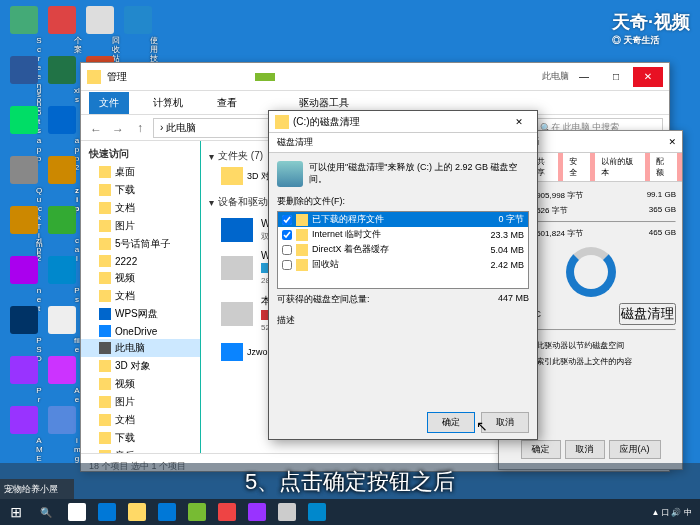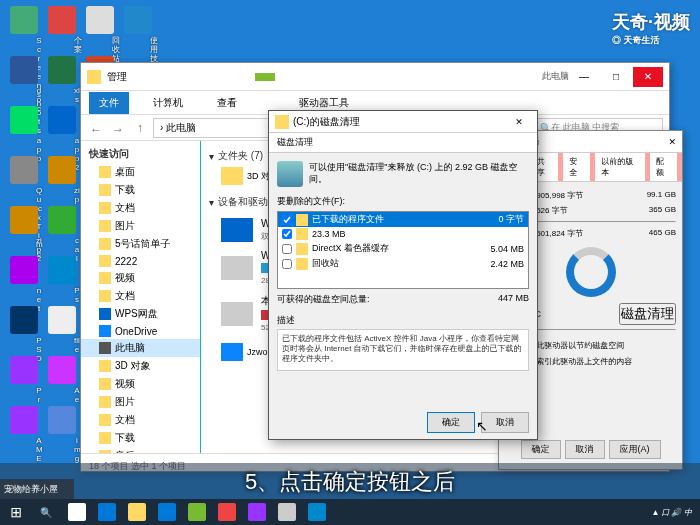--- a/index.html
+++ b/index.html
@@ -100,21 +100,21 @@
 .cursor { position: absolute; top: 418px; left: 476px; font-size: 14px; color: #000; pointer-events: none; }
 
 
 .caption { position: absolute; bottom: 24px; left: 0; width: 100%; text-align: center; color: #fff; font-size: 22px; text-shadow: 0 0 4px #000, 0 0 4px #000; background: rgba(40,60,80,.55); padding: 4px 12px; }
 
 
 .taskbar { position: absolute; bottom: 0; left: 0; width: 100%; height: 26px; background: #1a2b3c; display: flex; align-items: center; }
 .taskbar .start { width: 32px; height: 26px; display: flex; align-items: center; justify-content: center; color: #fff; font-size: 14px; }
 .taskbar .tbtn { width: 30px; height: 26px; display: flex; align-items: center; justify-content: center; }
 .taskbar .tbtn .tico { width: 18px; height: 18px; background: #4a8; border-radius: 2px; }
-.taskbar .tray { margin-left: auto; display: flex; align-items: center; gap: 6px; padding: 0 8px; color: #fff; font-size: 8px; font-style: italic; }
+.taskbar .tray { margin-left: auto; display: flex; align-items: center; gap: 6px; padding: 0 8px; color: #fff; font-size: 8px; }
 
 
 .mini-win { position: absolute; bottom: 26px; left: 0; width: 74px; height: 20px; background: #2a3a4a; color: #fff; font-size: 9px; display: flex; align-items: center; padding: 0 4px; }
 </style>
 </head>
 <body>
 
 <div class="desktop">
   <div id="desktop-icons">
       <div class="desktop-icon" style="left: 6px; top: 6px;">
@@ -150,21 +150,21 @@
         <div class="lbl">app</div>
       </div>
       <div class="desktop-icon" style="left: 44px; top: 106px;">
         <div class="ico" style="background:#06c"></div>
         <div class="lbl">app2</div>
       </div>
       <div class="desktop-icon" style="left: 6px; top: 156px;">
         <div class="ico" style="background:#888"></div>
         <div class="lbl">QuickTime</div>
       </div>
-      <div class="desktop-icon" style="left: 44px; top: 156px;">
+      <div class="desktop-icon" style="left: 44px; top: 156px; font-weight: bold;">
         <div class="ico" style="background:#c80"></div>
         <div class="lbl">zip</div>
       </div>
       <div class="desktop-icon" style="left: 6px; top: 206px;">
         <div class="ico" style="background:#c80"></div>
         <div class="lbl">zip2</div>
       </div>
       <div class="desktop-icon" style="left: 44px; top: 206px;">
         <div class="ico" style="background:#3a3"></div>
         <div class="lbl">cal</div>
@@ -427,20 +427,21 @@
     <div class="cleanup-list" id="cleanup-items">
         <div class="cleanup-list-item selected">
           <input type="checkbox" checked="" style="">
           <div class="ico"></div>
           <span class="name">已下载的程序文件</span>
           <span>0 字节</span>
         </div>
         <div class="cleanup-list-item ">
           <input type="checkbox" checked="" style="">
           <div class="ico"></div>
+          <span class="name">Internet 临时文件</span>
           <span>23.3 MB</span>
         </div>
         <div class="cleanup-list-item ">
           <input type="checkbox" style="">
           <div class="ico"></div>
           <span class="name">DirectX 着色器缓存</span>
           <span>5.04 MB</span>
         </div>
         <div class="cleanup-list-item ">
           <input type="checkbox" style="">
@@ -448,21 +449,20 @@
           <span class="name">回收站</span>
           <span>2.42 MB</span>
         </div>
       </div>
     <div class="cleanup-total">
       <span>可获得的磁盘空间总量:</span>
       <span>447 MB</span>
     </div>
     <div class="cleanup-desc">
       <div class="cleanup-desc-title">描述</div>
-      <div class="cleanup-desc-box">已下载的程序文件包括 ActiveX 控件和 Java 小程序，你查看特定网页时将会从 Internet 自动下载它们，并临时保存在硬盘上的已下载的程序文件夹中。</div>
     </div>
   </div>
   <div class="cleanup-footer">
     <button class="primary">确定</button>
     <button>取消</button>
   </div>
 </div>
 <div class="cursor">↖</div>
 
 <div class="caption">5、点击确定按钮之后</div>

